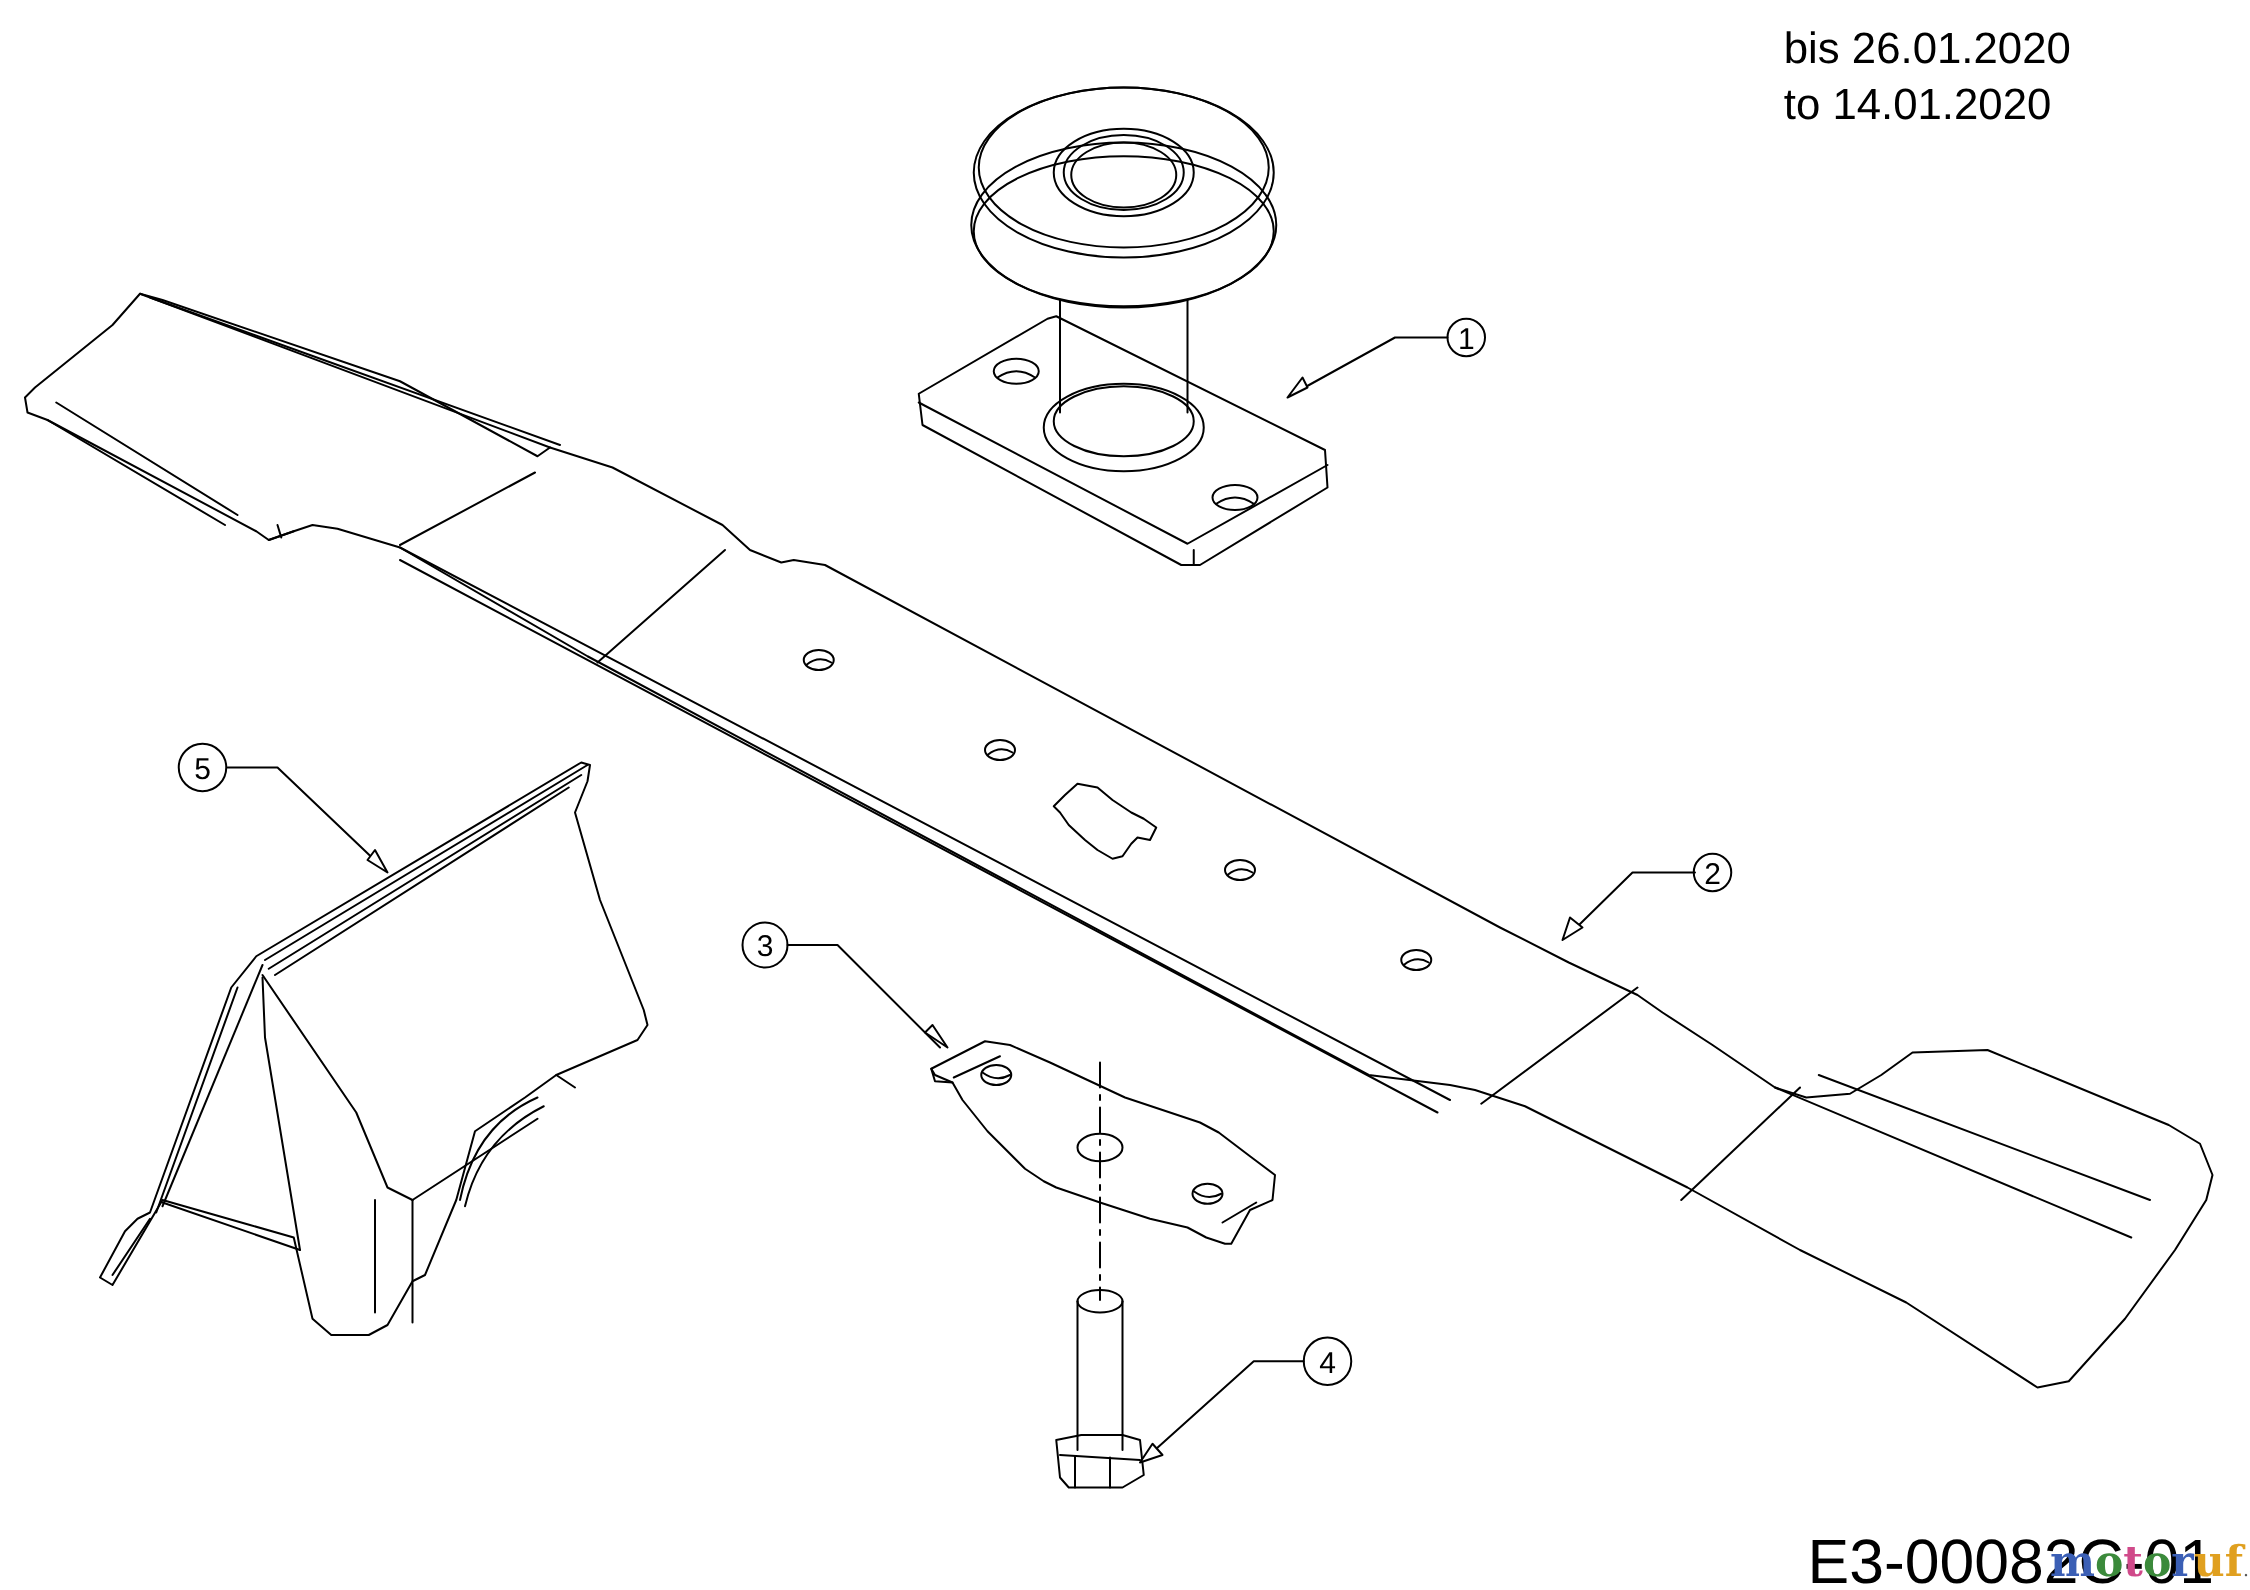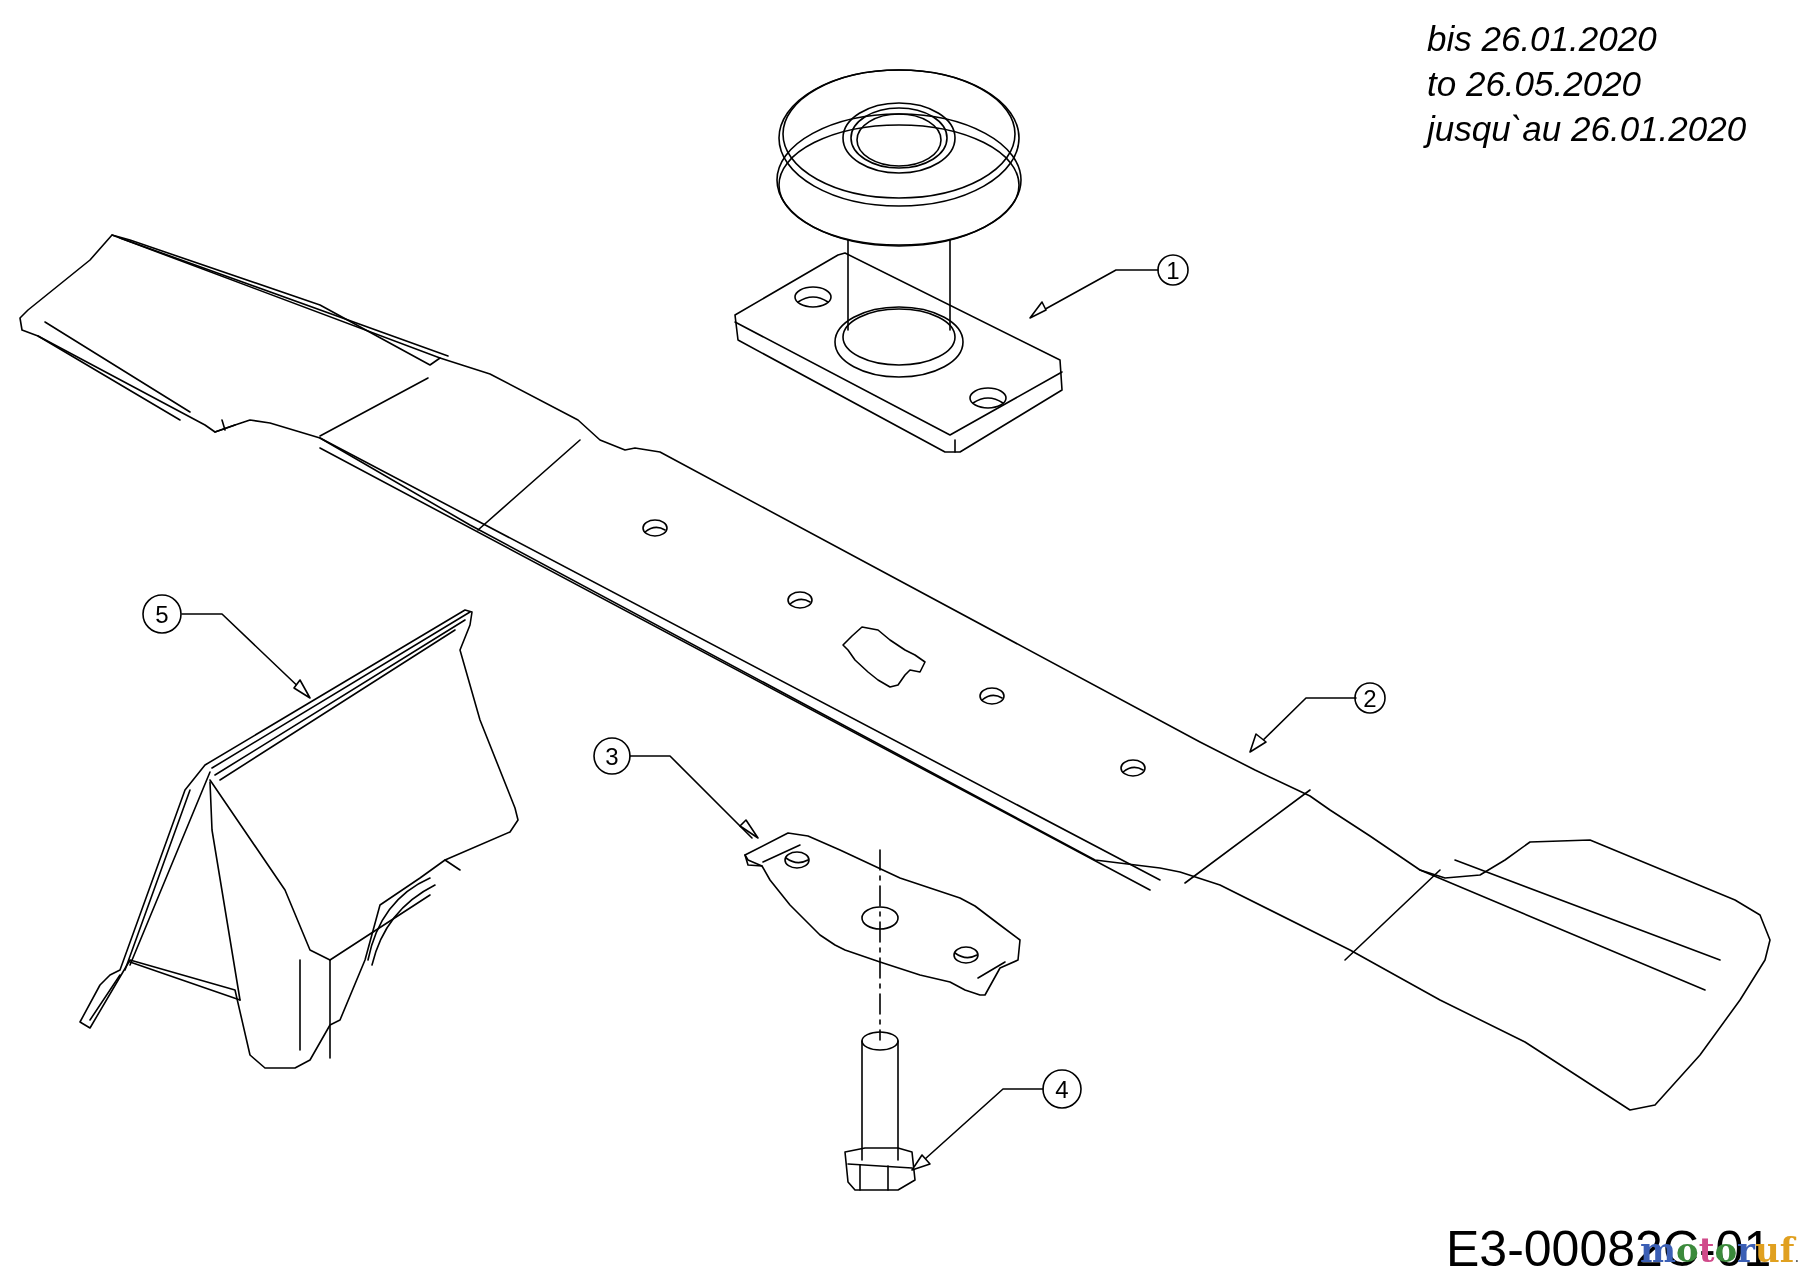--- a/index.html
+++ b/index.html
@@ -1,19 +1,19 @@
 <!DOCTYPE html>
 <html><head>
   <meta charset="utf-8">
   <style>
     html, body { margin:0; padding:0; background:#ffffff; }
     body { width:1800px; height:1272px; position:relative; overflow:hidden; font-family:"Liberation Sans", sans-serif; }
     #diagram { position:absolute; left:0; top:0; width:1800px; height:1272px; }
     .validity { position:absolute; left:1427px; top:16px; font-size:35px; line-height:45px; color:#000; }
-    .validity div { white-space:nowrap;font-style:italic; }
+    .validity div { white-space:nowrap; }
     .drawing-id { position:absolute; left:1446px; top:1200px; font-size:50px; color:#000; letter-spacing:0px; white-space:nowrap;margin-top:20px; }
     .watermark { position:absolute; left:1640px; top:1230px; font-family:"DejaVu Serif", serif; font-weight:bold; font-size:34px; white-space:nowrap; }
     .watermark .de { font-size:15px; font-weight:normal; color:#555; }
     .callout-text { font-family:"Liberation Sans", sans-serif; font-size:24px; }
   </style>
 </head>
 <body>
 
 <svg id="diagram" viewBox="0 0 1800 1272" xmlns="http://www.w3.org/2000/svg" fill="none" stroke="#000" stroke-width="1.6" stroke-linejoin="round" stroke-linecap="round">
 
@@ -152,21 +152,20 @@
     <text x="1173" y="279" text-anchor="middle">1</text>
     <text x="1370" y="707" text-anchor="middle">2</text>
     <text x="612" y="765" text-anchor="middle">3</text>
     <text x="1062" y="1098" text-anchor="middle">4</text>
     <text x="162" y="623" text-anchor="middle">5</text>
   </g>
 </svg>
 
 <div class="validity">
   <div>bis 26.01.2020</div>
-  <div>to 26.05.2020</div>
-  <div>jusqu`au 26.01.2020</div>
+  <div>to 14.01.2020</div>
 </div>
 
 <div class="drawing-id">E3-00082C-01</div>
 
 <div class="watermark">
   <span id="wm-letters"><span style="color: rgb(59, 95, 181);">m</span><span style="color: rgb(59, 138, 59);">o</span><span style="color: rgb(208, 74, 138);">t</span><span style="color: rgb(59, 138, 59);">o</span><span style="color: rgb(59, 95, 181);">r</span><span style="color: rgb(224, 160, 32);">u</span><span style="color: rgb(224, 160, 32);">f</span></span><span class="de">.de</span>
 </div>
 
 </body></html>

